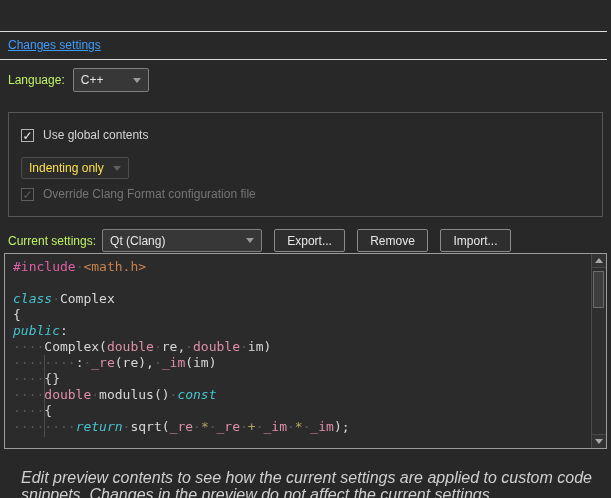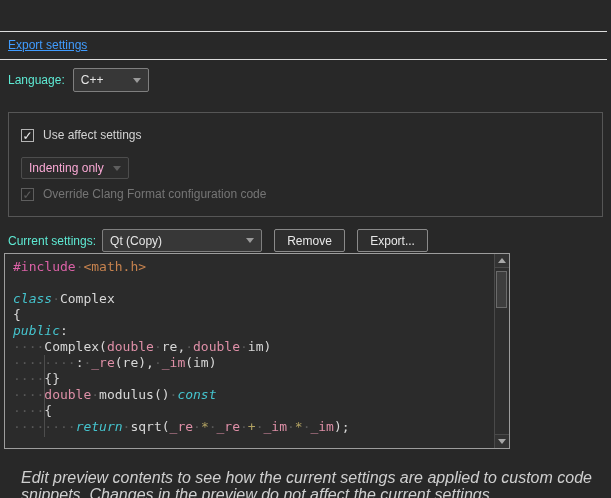--- a/index.html
+++ b/index.html
@@ -4,49 +4,49 @@
 <style>
   html,body{margin:0;padding:0;background:#282828;}
   .page{position:relative;width:611px;height:498px;background:#282828;overflow:hidden;
         font-family:"Liberation Sans",sans-serif;color:#d4d4d4;}
 
   .title{position:absolute;left:9px;top:5px;margin:0;font-size:18px;font-weight:bold;color:#f2f2f2;}
   .sep{position:absolute;left:0;width:607px;height:1px;background:#dcdcdc;}
   .sep1{top:31px}.sep2{top:59px}
   .link{position:absolute;left:8px;top:38px;font-size:12px;color:#409cff;text-decoration:underline;cursor:pointer;}
 
-  .label{font-size:12px;color:#5eead4;}
+  .label{font-size:12px;color:#bef264;}
   .lang-row{position:absolute;left:8px;top:68px;display:flex;align-items:center;height:24px;}
 
   .combo{display:flex;align-items:center;justify-content:space-between;background:#373737;
          border:1px solid #7f7f7f;border-radius:2px;color:#e6e6e6;font-size:12px;
          padding:0 7px;box-sizing:border-box;cursor:default;}
   .combo .tri{width:0;height:0;border-left:4px solid transparent;border-right:4px solid transparent;
               border-top:5px solid #9a9a9a;margin-left:6px;}
   #language-combo{width:76px;height:24px;margin-left:8px;}
 
   .cf-label{position:absolute;left:8px;top:97px;font-size:12px;}
   .groupbox{position:absolute;left:8px;top:112px;width:595px;height:105px;border:1px solid #565656;box-sizing:border-box;}
   .checkbox-row{position:absolute;display:flex;align-items:center;gap:9px;font-size:12px;}
   .cb1{left:12px;top:15px;}
   .cb2{left:12px;top:74px;}
   .cb-box{width:13px;height:13px;border:1px solid #b4b4b4;background:#262626;color:#ececec;
           font-size:12px;line-height:12px;text-align:center;box-sizing:border-box;flex:0 0 auto;}
   .checkbox-row.disabled{color:#757575;}
   .checkbox-row.disabled .cb-box{border-color:#5e5e5e;color:#5e5e5e;}
   #mode-combo{position:absolute;left:12px;top:44px;width:108px;height:22px;
-              background:#2c2c2c;border-color:#4d4d4d;color:#f9a8d4;}
+              background:#2c2c2c;border-color:#4d4d4d;color:#fde047;}
   #mode-combo .tri{border-top-color:#5e5e5e;}
 
   .settings-row{position:absolute;left:8px;top:229px;display:flex;align-items:center;justify-content:flex-end;}
   #current-combo{width:160px;height:23px;margin-left:6px;}
   .btn{height:23px;width:71px;margin-left:12px;background:#2e2e2e;border:1px solid #8a8a8a;
        border-radius:2px;color:#e8e8e8;font-size:12px;font-family:"Liberation Sans",sans-serif;padding:0;cursor:default;}
 
-  .editor{position:absolute;left:4px;top:253px;width:506px;height:196px;background:#2b2b2b;
+  .editor{position:absolute;left:4px;top:253px;width:603px;height:196px;background:#2b2b2b;
           border:1px solid #9d9d9d;box-sizing:border-box;}
   .code{position:absolute;left:0;top:0;right:14px;bottom:0;padding:5px 0 0 8px;
         font-family:"DejaVu Sans Mono",monospace;font-size:13px;line-height:16px;
         white-space:pre;overflow:hidden;color:#d8d8d8;}
   .tk-kw{font-style:italic;}
   .indent-guide{position:absolute;left:39px;top:101px;width:1px;height:82px;background:#4d4d4d;}
 
   .scrollbar{position:absolute;top:0;right:0;bottom:0;width:14px;background:#2e2e2e;border-left:1px solid #4a4a4a;}
   .sb-btn{position:absolute;left:0;width:14px;height:13px;background:#333333;display:flex;
           align-items:center;justify-content:center;}
@@ -60,55 +60,56 @@
   .footer{position:absolute;left:6px;top:454px;width:600px;margin:15px;font-size:16px;
           font-style:italic;color:#cfcfcf;line-height:17px;}
 </style>
 </head>
 <body>
 
 <div class="page">
 
   <div class="sep sep1"></div>
 
-  <a class="link">Export settings</a>
+  <a class="link">Changes settings</a>
   <div class="sep sep2"></div>
 
   <div class="lang-row">
     <span class="label">Language:</span>
     <div class="combo" id="language-combo">
       <span>C++</span>
       <span class="tri"></span>
     </div>
   </div>
 
 
   <div class="groupbox">
     <div class="checkbox-row cb1">
       <span class="cb-box">✓</span>
-      <span>Use affect settings</span>
+      <span>Use global contents</span>
     </div>
     <div class="combo" id="mode-combo">
       <span>Indenting only</span>
       <span class="tri"></span>
     </div>
     <div class="checkbox-row cb2 disabled">
       <span class="cb-box">✓</span>
-      <span>Override Clang Format configuration code</span>
+      <span>Override Clang Format configuration file</span>
     </div>
   </div>
 
   <div class="settings-row">
     <span class="label">Current settings:</span>
     <div class="combo" id="current-combo">
-      <span>Qt (Copy)</span>
+      <span>Qt (Clang)</span>
       <span class="tri"></span>
     </div>
+    <button class="btn">Export...</button>
     <button class="btn">Remove</button>
-    <button class="btn">Export...</button>
+    <button class="btn">Import...</button>
   </div>
 
   <div class="editor">
     <div class="code" id="code"><div><span class="tk-pre" style="color: rgb(219, 97, 166);">#include</span><span class="tk-ws" style="color: rgb(88, 88, 88);">·</span><span class="tk-inc" style="color: rgb(198, 130, 78);">&lt;math.h&gt;</span></div><div>&nbsp;</div><div><span class="tk-kw" style="color: rgb(69, 196, 206);">class</span><span class="tk-ws" style="color: rgb(88, 88, 88);">·</span><span class="tk-plain" style="color: rgb(216, 216, 216);">Complex</span></div><div><span class="tk-plain" style="color: rgb(216, 216, 216);">{</span></div><div><span class="tk-kw" style="color: rgb(69, 196, 206);">public</span><span class="tk-plain" style="color: rgb(216, 216, 216);">:</span></div><div><span class="tk-ws" style="color: rgb(88, 88, 88);">····</span><span class="tk-plain" style="color: rgb(216, 216, 216);">Complex(</span><span class="tk-type" style="color: rgb(222, 143, 167);">double</span><span class="tk-ws" style="color: rgb(88, 88, 88);">·</span><span class="tk-plain" style="color: rgb(216, 216, 216);">re,</span><span class="tk-ws" style="color: rgb(88, 88, 88);">·</span><span class="tk-type" style="color: rgb(222, 143, 167);">double</span><span class="tk-ws" style="color: rgb(88, 88, 88);">·</span><span class="tk-plain" style="color: rgb(216, 216, 216);">im)</span></div><div><span class="tk-ws" style="color: rgb(88, 88, 88);">········</span><span class="tk-plain" style="color: rgb(216, 216, 216);">:</span><span class="tk-ws" style="color: rgb(88, 88, 88);">·</span><span class="tk-field" style="color: rgb(222, 143, 167);">_re</span><span class="tk-plain" style="color: rgb(216, 216, 216);">(re),</span><span class="tk-ws" style="color: rgb(88, 88, 88);">·</span><span class="tk-field" style="color: rgb(222, 143, 167);">_im</span><span class="tk-plain" style="color: rgb(216, 216, 216);">(im)</span></div><div><span class="tk-ws" style="color: rgb(88, 88, 88);">····</span><span class="tk-plain" style="color: rgb(216, 216, 216);">{}</span></div><div><span class="tk-ws" style="color: rgb(88, 88, 88);">····</span><span class="tk-type" style="color: rgb(222, 143, 167);">double</span><span class="tk-ws" style="color: rgb(88, 88, 88);">·</span><span class="tk-plain" style="color: rgb(216, 216, 216);">modulus()</span><span class="tk-ws" style="color: rgb(88, 88, 88);">·</span><span class="tk-kw" style="color: rgb(69, 196, 206);">const</span></div><div><span class="tk-ws" style="color: rgb(88, 88, 88);">····</span><span class="tk-plain" style="color: rgb(216, 216, 216);">{</span></div><div><span class="tk-ws" style="color: rgb(88, 88, 88);">········</span><span class="tk-kw" style="color: rgb(69, 196, 206);">return</span><span class="tk-ws" style="color: rgb(88, 88, 88);">·</span><span class="tk-plain" style="color: rgb(216, 216, 216);">sqrt(</span><span class="tk-field" style="color: rgb(222, 143, 167);">_re</span><span class="tk-ws" style="color: rgb(88, 88, 88);">·</span><span class="tk-op" style="color: rgb(178, 162, 98);">*</span><span class="tk-ws" style="color: rgb(88, 88, 88);">·</span><span class="tk-field" style="color: rgb(222, 143, 167);">_re</span><span class="tk-ws" style="color: rgb(88, 88, 88);">·</span><span class="tk-op" style="color: rgb(178, 162, 98);">+</span><span class="tk-ws" style="color: rgb(88, 88, 88);">·</span><span class="tk-field" style="color: rgb(222, 143, 167);">_im</span><span class="tk-ws" style="color: rgb(88, 88, 88);">·</span><span class="tk-op" style="color: rgb(178, 162, 98);">*</span><span class="tk-ws" style="color: rgb(88, 88, 88);">·</span><span class="tk-field" style="color: rgb(222, 143, 167);">_im</span><span class="tk-plain" style="color: rgb(216, 216, 216);">);</span></div></div>
     <div class="indent-guide"></div>
     <div class="scrollbar">
       <div class="sb-btn up">
         <span class="tri-up"></span>
       </div>
       <div class="sb-thumb"></div>

